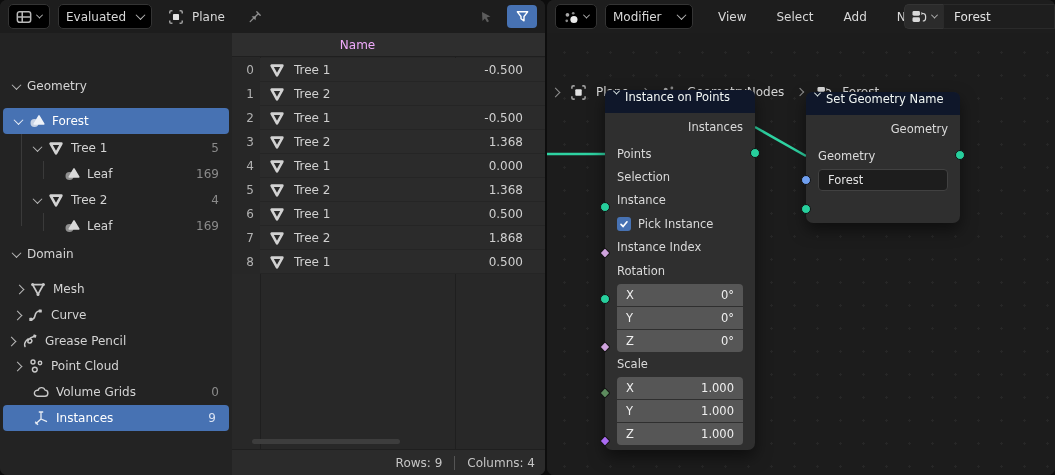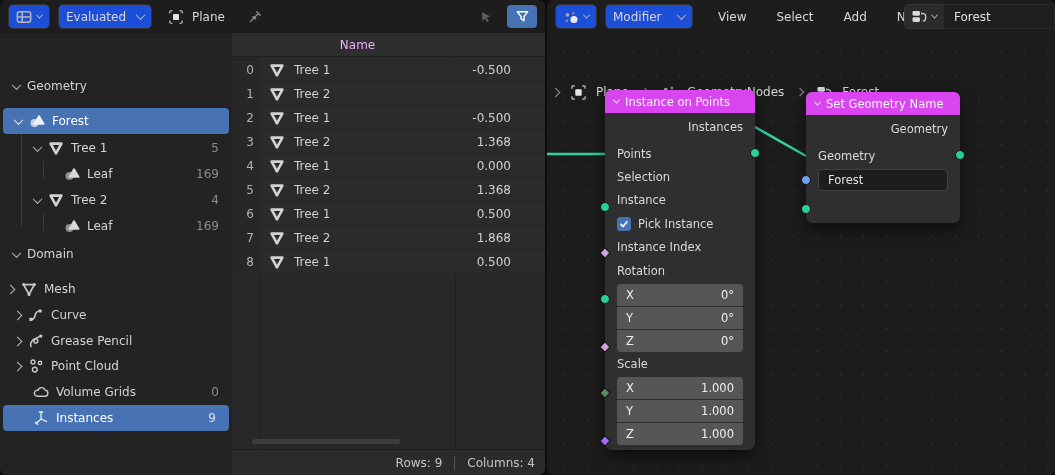--- a/index.html
+++ b/index.html
@@ -8,21 +8,21 @@
     background:#0d0d0d;
     font-family:"DejaVu Sans", sans-serif;
     font-size:12px;
     color:#d4d4d4;
     position:relative;
     -webkit-font-smoothing:antialiased;
   }
   .editor { position:absolute; top:0; height:475px; border-radius:7px; overflow:hidden; }
   .ed-header { position:absolute; top:0; left:0; right:0; height:33px; background:#1d1d1d;
     display:flex; align-items:center; padding:0 8px; gap:8px; z-index:5; }
-  .btn { background:#1d4ed8; border:1px solid #343434; border-radius:5px; height:25px;
+  .btn { background:#000000; border:1px solid #343434; border-radius:5px; height:25px;
     display:flex; align-items:center; gap:5px; padding:0 7px; }
   .chev { width:7px; height:7px; border-right:1.5px solid #b8b8b8; border-bottom:1.5px solid #b8b8b8;
     display:inline-block; flex:0 0 auto; }
   .chev.down { transform:rotate(45deg) translate(-1px,-1px); }
   .chev.right { transform:rotate(-45deg); }
   .chev.sm { width:5px; height:5px; }
   .label { color:#d8d8d8; }
 
   
   #spreadsheet { left:0; width:545px; background:#232323; }
@@ -46,21 +46,21 @@
   .t-header { position:absolute; top:0; left:0; right:0; height:24px; background:#2e2e2e;
     border-bottom:1px solid #1f1f1f; }
   .t-h-name { position:absolute; left:28px; width:195px; top:0; height:24px;
     display:flex; align-items:center; justify-content:center; color:#f0abfc; }
   .t-h-pos { position:absolute; left:296px; top:0; height:24px; display:flex; align-items:center; color:#ffffff;margin-left:30px; }
   .t-row { position:absolute; left:0; right:0; height:24px; border-bottom:1px solid #252525; background:#2b2b2b; }
   .t-idx { position:absolute; left:0; top:0; width:28px; height:24px; background:#272727;
     display:flex; align-items:center; justify-content:flex-end; padding-right:6px; color:#b2b2b2; }
   .t-name { position:absolute; left:28px; top:0; width:195px; height:24px;
     display:flex; align-items:center; gap:9px; padding-left:9px; color:#d0d0d0; }
-  .t-val { position:absolute; left:223px; top:0; right:12px; height:24px;
+  .t-val { position:absolute; left:223px; top:0; right:0; height:24px;
     display:flex; align-items:center; justify-content:flex-end; padding-right:22px; color:#d0d0d0; }
   .hscroll { position:absolute; bottom:31px; left:20px; width:148px; height:5px;
     background:#3d3d3d; border-radius:3px; }
   .t-footer { position:absolute; bottom:0; left:0; right:0; height:26px; background:#2b2b2b;
     border-top:1px solid #1f1f1f; display:flex; align-items:center; justify-content:flex-end;
     gap:12px; padding-right:10px; color:#c6c6c6; }
   .pipe { width:1px; height:14px; background:#555; }
 
   
   #nodeeditor { left:547px; width:508px; background:#1c1c1c; }
@@ -75,22 +75,22 @@
     display:flex; align-items:center; padding-left:10px; color:#e0e0e0; }
 
   .breadcrumb { position:absolute; top:47px; left:5px; height:24px; display:flex; align-items:center; gap:9px; color:#d6d6d6; }
   .bc-sep { width:6px; height:6px; border-right:1.4px solid #8f8f8f; border-bottom:1.4px solid #8f8f8f;
     transform:rotate(-45deg); margin:0 4px; }
 
   .wires { position:absolute; inset:0; pointer-events:none; }
 
   .node { position:absolute; background:#2f2f2f; border-radius:7px;
     box-shadow:0 7px 16px rgba(0,0,0,.5); font-size:11.5px; color:#dadada; }
-  .n-header { position:absolute; top:0; left:0; right:0; height:23px; background:#d946ef;
-    border-radius:6px 6px 0 0; display:flex; align-items:center; gap:6px; padding:0 9px; color:#f2f7f4; }
+  .n-header { position:absolute; top:0; left:0; right:0; height:23px; background:#0f172a;
+    border-radius:6px 6px 0 0; display:flex; gap:6px; padding:0 9px; color:#f2f7f4; }
   .n-header .chev { border-color:#eaf4ef; }
   .n-row { position:absolute; left:0; right:0; height:22px; display:flex; align-items:center;
     gap:7px; padding:0 12px; }
   .n-row.out { justify-content:flex-end; }
   .sock { position:absolute; width:10px; height:10px; border-radius:50%; border:1px solid #111; }
   .sock.l { left:-5px; } .sock.r { right:-5px; }
   .diam { position:absolute; left:-4.5px; width:8px; height:8px; border:1px solid #111;
     border-radius:1.5px; transform:rotate(45deg); }
   .vec { position:absolute; left:12px; right:12px; }
   .vrow { height:22px; background:#565656; margin-bottom:1px; display:flex; align-items:center;
@@ -191,40 +191,40 @@
         </svg>
       <span>Leaf</span>
       <span class="count">169</span>
     </div>
 
     <div class="srow" style="top:208px;padding-left:13px">
       <span class="chev down"></span>
       <span>Domain</span>
     </div>
 
-    <div class="srow" style="top:243px;padding-left:7px">
+    <div class="srow" style="top:243px;padding-left:16px">
       <span class="chev right"></span>
       <svg class="icon16" viewBox="0 0 16 16">
           <path d="M2.6 3.6 h10.8 L8 13.4 z" fill="none" stroke="#c8c8c8" stroke-width="1.8" stroke-linejoin="round"></path>
           <circle cx="2.6" cy="3.6" r="1.5" fill="#c8c8c8"></circle>
           <circle cx="13.4" cy="3.6" r="1.5" fill="#c8c8c8"></circle>
           <circle cx="8" cy="13.4" r="1.5" fill="#c8c8c8"></circle>
         </svg>
       <span>Mesh</span>
     </div>
     <div class="srow" style="top:269px;padding-left:14px">
       <span class="chev right"></span>
       <svg class="icon16" viewBox="0 0 16 16">
           <path d="M3 12.5 C 9.5 12.5, 4.5 4.5, 11.5 4" fill="none" stroke="#c8c8c8" stroke-width="1.6"></path>
           <rect x="1.3" y="10.8" width="3.2" height="3.2" rx="0.6" fill="#c8c8c8"></rect>
           <rect x="10.6" y="2.4" width="3.2" height="3.2" rx="0.6" fill="#c8c8c8"></rect>
         </svg>
       <span>Curve</span>
     </div>
-    <div class="srow" style="top:295px;padding-left:14px">
+    <div class="srow" style="top:295px;padding-left:8px">
       <span class="chev right"></span>
       <svg class="icon16" viewBox="0 0 16 16">
           <path d="M3 13.5 c-1.5-4 2.5-8.5 5.5-7.5 2.8 1 1 4.8-1.8 3.9 -2.2-.8 .3-5.2 4.6-6.2" fill="none" stroke="#c8c8c8" stroke-width="1.5" stroke-linecap="round"></path>
           <rect x="11.2" y="1.6" width="3" height="3" rx="0.6" fill="#c8c8c8" transform="rotate(18 12.7 3.1)"></rect>
         </svg>
       <span>Grease Pencil</span>
     </div>
     <div class="srow" style="top:320px;padding-left:14px">
       <span class="chev right"></span>
       <svg class="icon16" viewBox="0 0 16 16">

